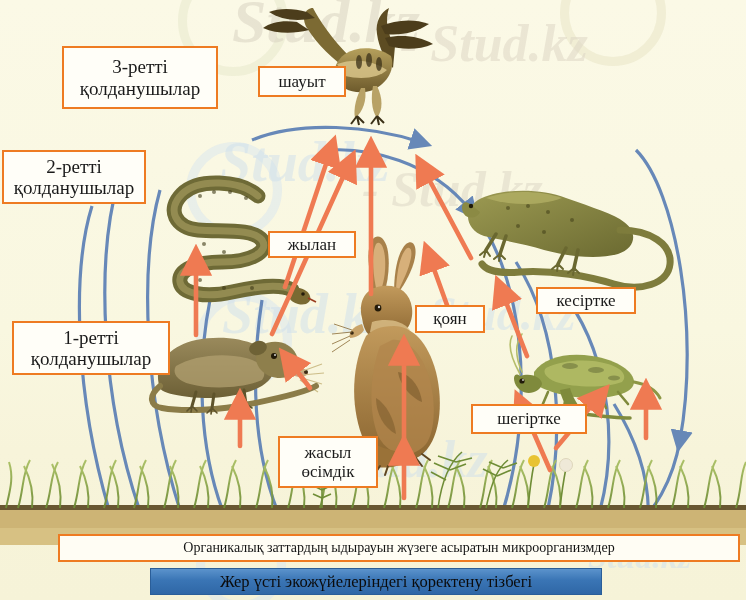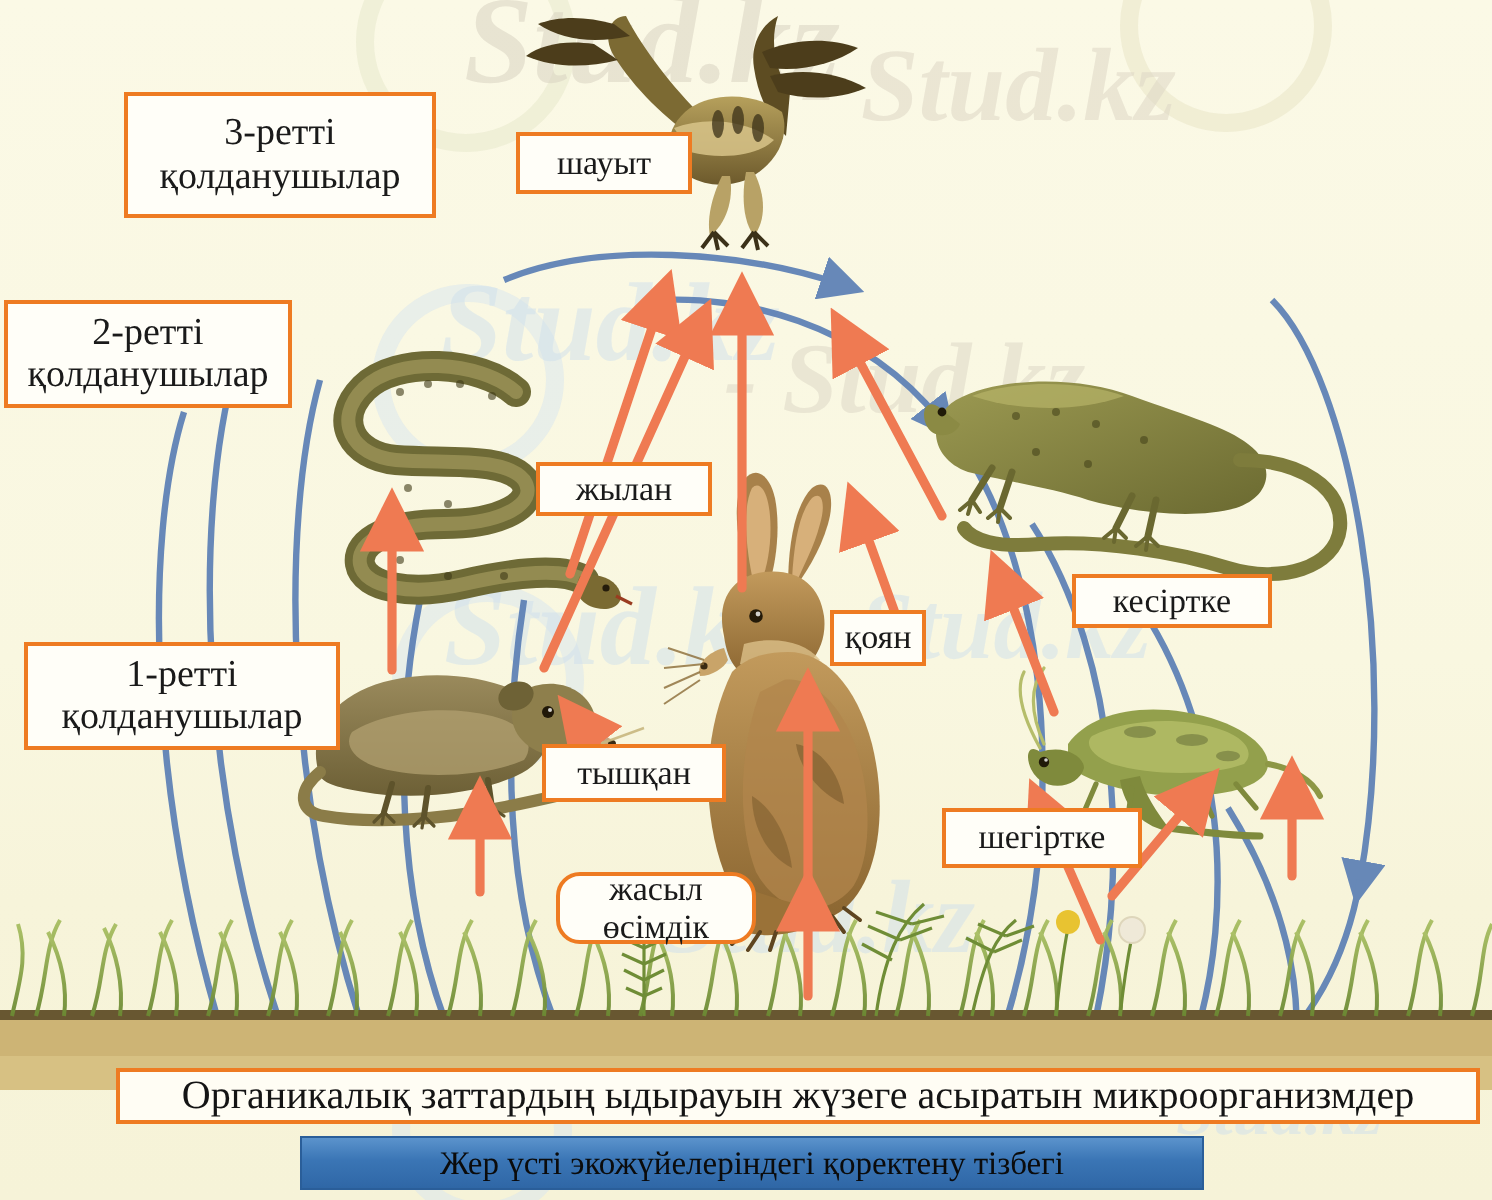--- a/index.html
+++ b/index.html
@@ -25,21 +25,21 @@
        color:#1a1a1a;text-align:center;line-height:1.12;
        font-family:"Liberation Serif",serif;box-sizing:border-box;
        display:flex;align-items:center;justify-content:center;}
   .lbl.sm{font-size:17px;padding:1px 6px;}
   .lbl.big{font-size:19px;padding:3px 6px;}
 
   
   .microbar{position:absolute;left:58px;top:534px;width:682px;height:28px;
       background:#fffdf4;border:2px solid #ee7b22;box-sizing:border-box;
       display:flex;align-items:center;justify-content:center;
-      font-size:20px;color:#141414;font-family:"Liberation Serif",serif;}
+      font-size:14px;color:#141414;font-family:"Liberation Serif",serif;}
   .caption{position:absolute;left:150px;top:568px;width:452px;height:27px;
       background:linear-gradient(180deg,#5b93cc 0%,#3a75b5 45%,#2f67a6 100%);
       border:1px solid #2a5e99;box-sizing:border-box;
       display:flex;align-items:center;justify-content:center;
       font-size:16.5px;font-weight:normal;color:#0b0b0b;
       font-family:"Liberation Serif",serif;}
 
   svg.layer{position:absolute;left:0;top:0;width:746px;height:600px;pointer-events:none;}
   .txtwrap{display:block;}
 </style>
@@ -390,27 +390,26 @@
       <span>қолданушылар</span>
     </span>
   </div>
 
   <div class="lbl sm" style="left:268px;top:231px;width:88px;height:27px;">жылан</div>
 
   <div class="lbl sm" style="left:258px;top:66px;width:88px;height:31px;">шауыт</div>
 
   <div class="lbl sm" style="left:536px;top:254px;width:100px;height:27px;margin-top:33px;">кесіртке</div>
 
-  <div class="lbl sm" style="left:415px;top:305px;width:48px;height:28px;">қоян</div>
-
-  <div class="lbl sm" style="left:271px;top:372px;width:92px;height:29px;">тышқан</div>
-
-  <div class="lbl sm" style="left:471px;top:404px;width:100px;height:30px;">шегіртке</div>
-
-  <div class="lbl sm" style="left:278px;top:436px;width:100px;height:36px;border-radius:12px;">
+  <div class="lbl sm" style="left:415px;top:305px;width:70px;height:28px;">қоян</div>
+
+
+  <div class="lbl sm" style="left:471px;top:404px;width:116px;height:30px;">шегіртке</div>
+
+  <div class="lbl sm" style="left:278px;top:436px;width:100px;height:52px;">
     <span class="txtwrap">
       <span>жасыл</span><br>
       <span>өсімдік</span>
     </span>
   </div>
 
   <div class="microbar">Органикалық заттардың ыдырауын жүзеге асыратын микроорганизмдер</div>
   <div class="caption">Жер үсті экожүйелеріндегі қоректену тізбегі</div>
 </div>
 

